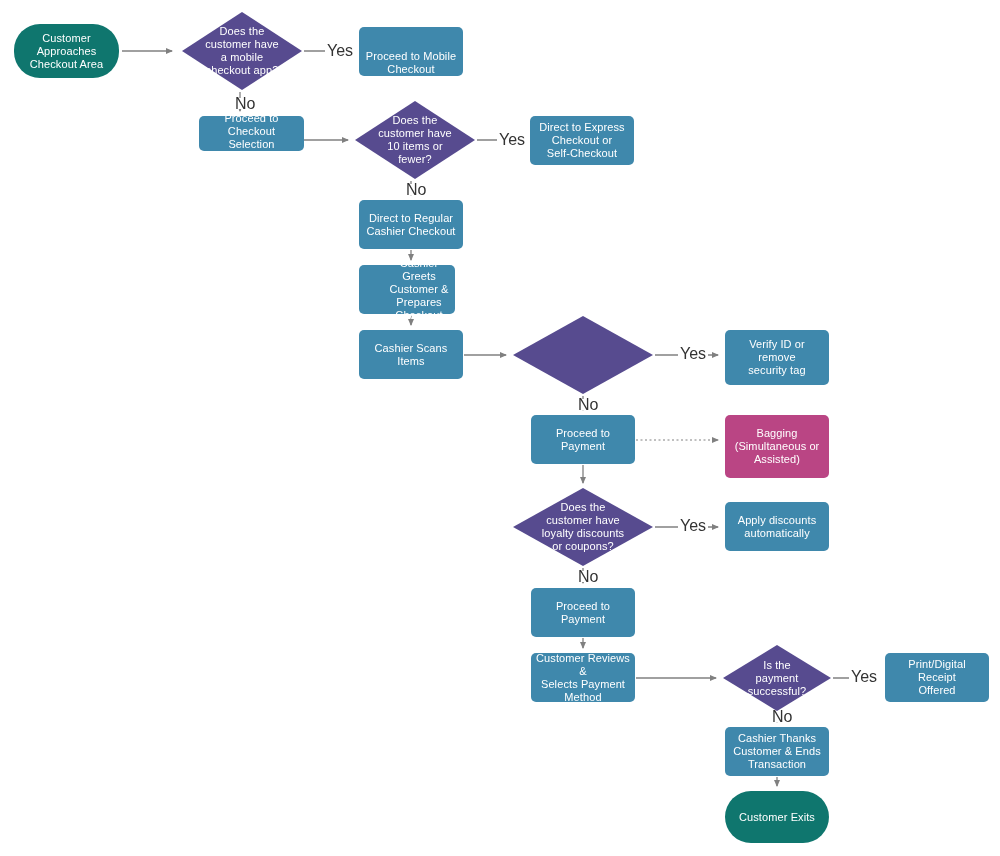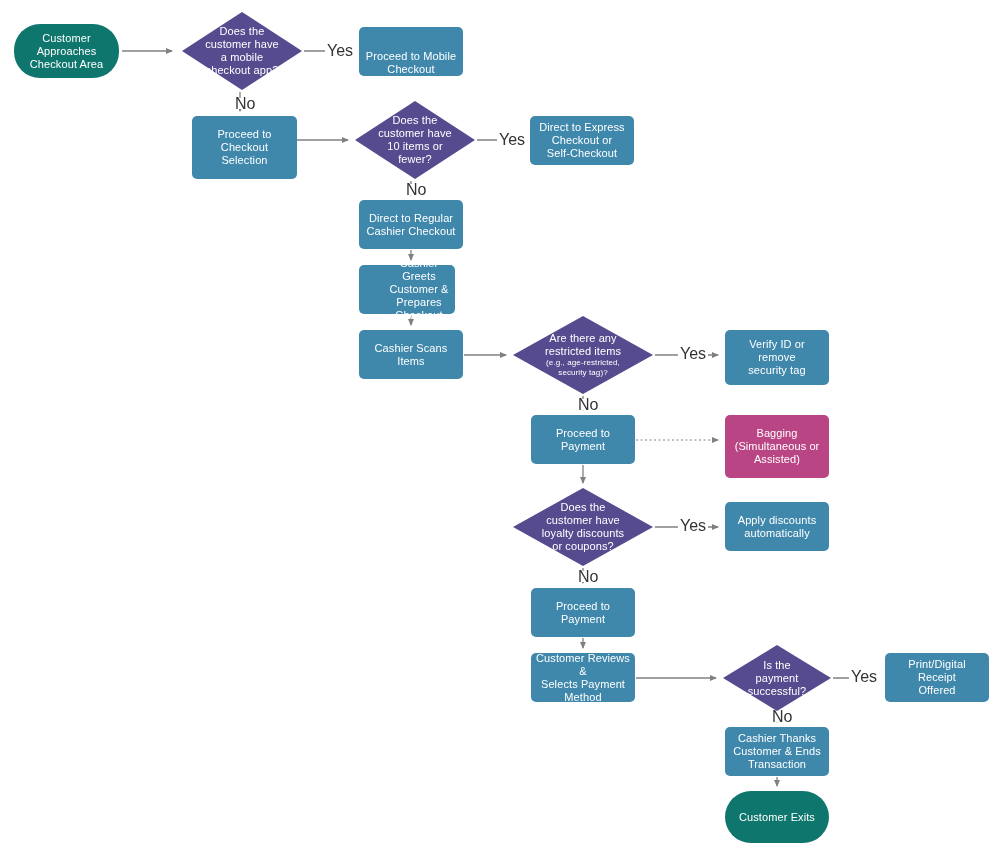--- a/index.html
+++ b/index.html
@@ -129,21 +129,21 @@
         <div class="dia-shape"></div>
         <span class="label">Does the
 customer have
 a mobile
 checkout app?</span>
       </div>
       <div class="node process" style="left: 359px; top: 27px; width: 104px; height: 49px; align-items: flex-end;">
         <span class="label">Proceed to Mobile
 Checkout</span>
       </div>
-      <div class="node process" style="left: 192px; top: 116px; width: 105px; height: 63px;">
+      <div class="node process" style="left: 199px; top: 116px; width: 105px; height: 35px; align-items: flex-end;">
         <span class="label">Proceed to Checkout
 Selection</span>
       </div>
       <div class="node decision" style="left: 355px; top: 101px; width: 120px; height: 78px;">
         <div class="dia-shape"></div>
         <span class="label">Does the
 customer have
 10 items or
 fewer?</span>
       </div>
@@ -159,23 +159,20 @@
       <div class="node process" style="left: 359px; top: 265px; width: 96px; height: 49px; padding-left: 24px;">
         <span class="label">Cashier Greets
 Customer &amp; Prepares
 Checkout</span>
       </div>
       <div class="node process" style="left: 359px; top: 330px; width: 104px; height: 49px;">
         <span class="label">Cashier Scans Items</span>
       </div>
       <div class="node decision" style="left: 513px; top: 316px; width: 140px; height: 78px;">
         <div class="dia-shape"></div>
-        <span class="label">Are there any
-restricted items<span class="sub">(e.g., age-restricted,
-security tag)?</span></span>
       </div>
       <div class="node process" style="left: 531px; top: 415px; width: 104px; height: 49px;">
         <span class="label">Proceed to Payment</span>
       </div>
       <div class="node process" style="left: 725px; top: 330px; width: 104px; height: 55px;">
         <span class="label">Verify ID or remove
 security tag</span>
       </div>
       <div class="node accent" style="left: 725px; top: 415px; width: 104px; height: 63px;">
         <span class="label">Bagging

